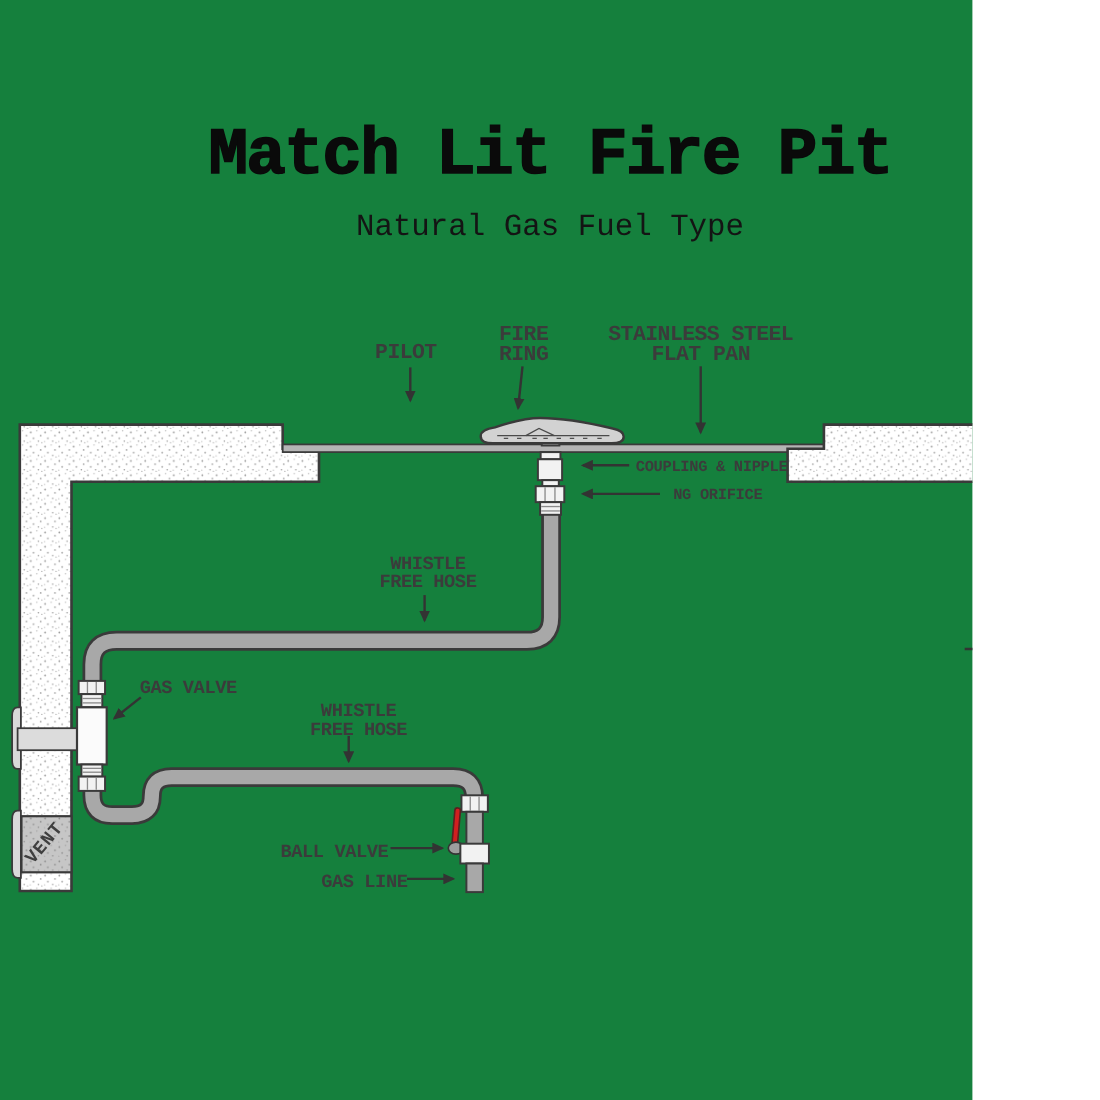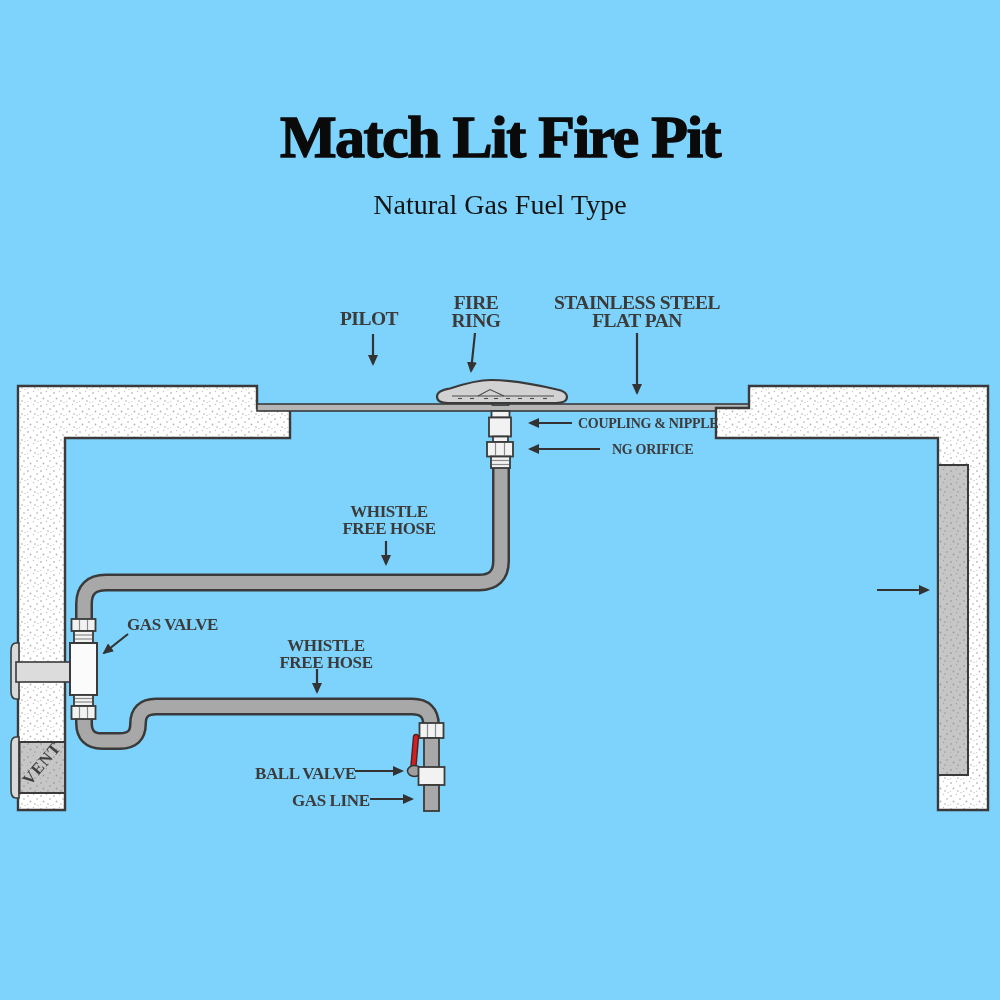--- a/index.html
+++ b/index.html
@@ -1,17 +1,17 @@
 <!DOCTYPE html>
 <html style="--outline: #3a3a3a; --label_text: #3b3b3b; --hose_fill: #a8a8a8; --fitting_fill: #f2f2f2; --wall_gray: #c9c9c9; --pan_fill: #b5b5b5; --dome_fill: #d2d2d2; --ball_valve_handle_red: #d02020;"><head>
 <meta charset="utf-8">
 <style>
   html,body{margin:0;padding:0;background:#ffffff;}
-  #stage{position:relative;width:1000px;height:1000px;background:#7dd3fc;overflow:hidden;
-         font-family:Liberation Serif, serif;}
+  #stage{position:relative;width:884px;height:1000px;background:#15803d;overflow:hidden;
+         font-family:Liberation Mono, monospace;}
   svg{display:block;}
   .title{font-weight:bold;font-size:60px;letter-spacing:-1.5px;fill:#0a0a0a;
          stroke:#0a0a0a;stroke-width:1.4;paint-order:stroke;}
   .subtitle{font-size:28px;fill:#141414;letter-spacing:0px;}
   .lbl{font-weight:bold;fill:var(--label_text);font-size:19.5px;letter-spacing:-0.5px;}
   .lbl-mid{font-weight:bold;fill:var(--label_text);font-size:17px;letter-spacing:-0.4px;}
   .lbl-sm{font-weight:bold;fill:var(--label_text);font-size:14px;letter-spacing:-0.3px;}
   .wall{fill:url(#stippleWhite);stroke:var(--outline);stroke-width:2.4;}
   .grayband{fill:url(#stippleGray);stroke:var(--outline);stroke-width:2;}
   .ventblock{fill:url(#stippleGray);stroke:var(--outline);stroke-width:2;}

